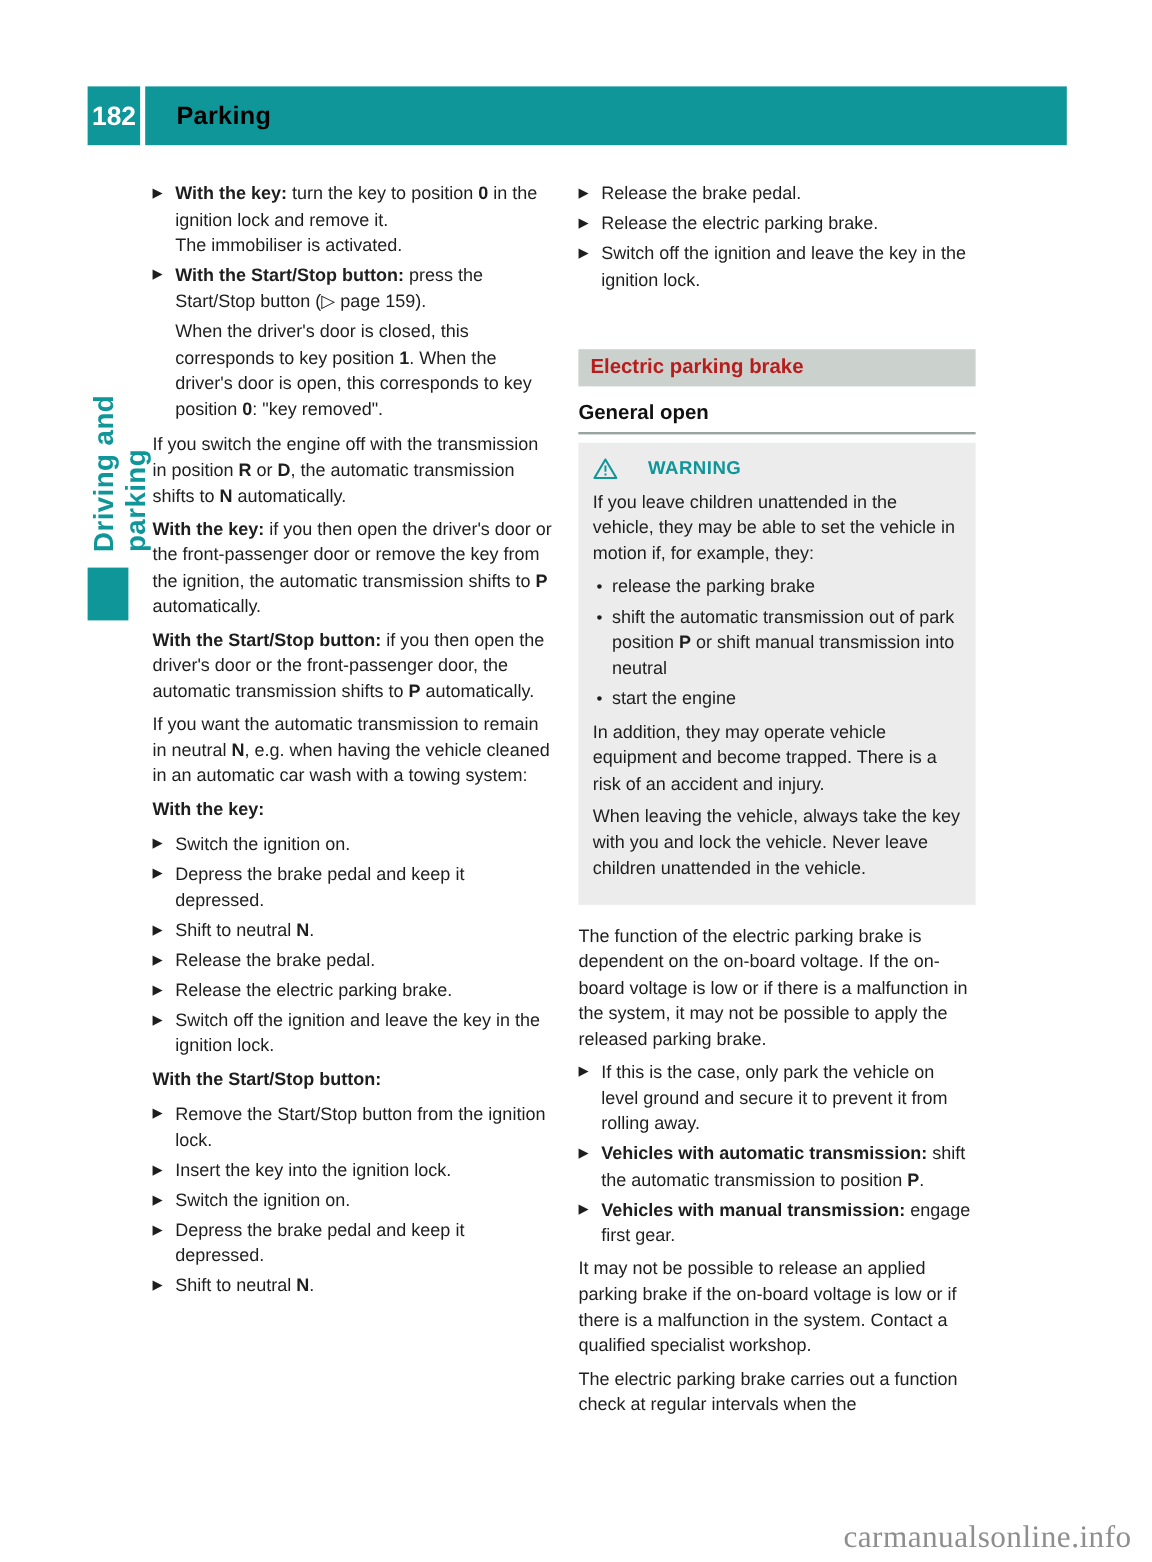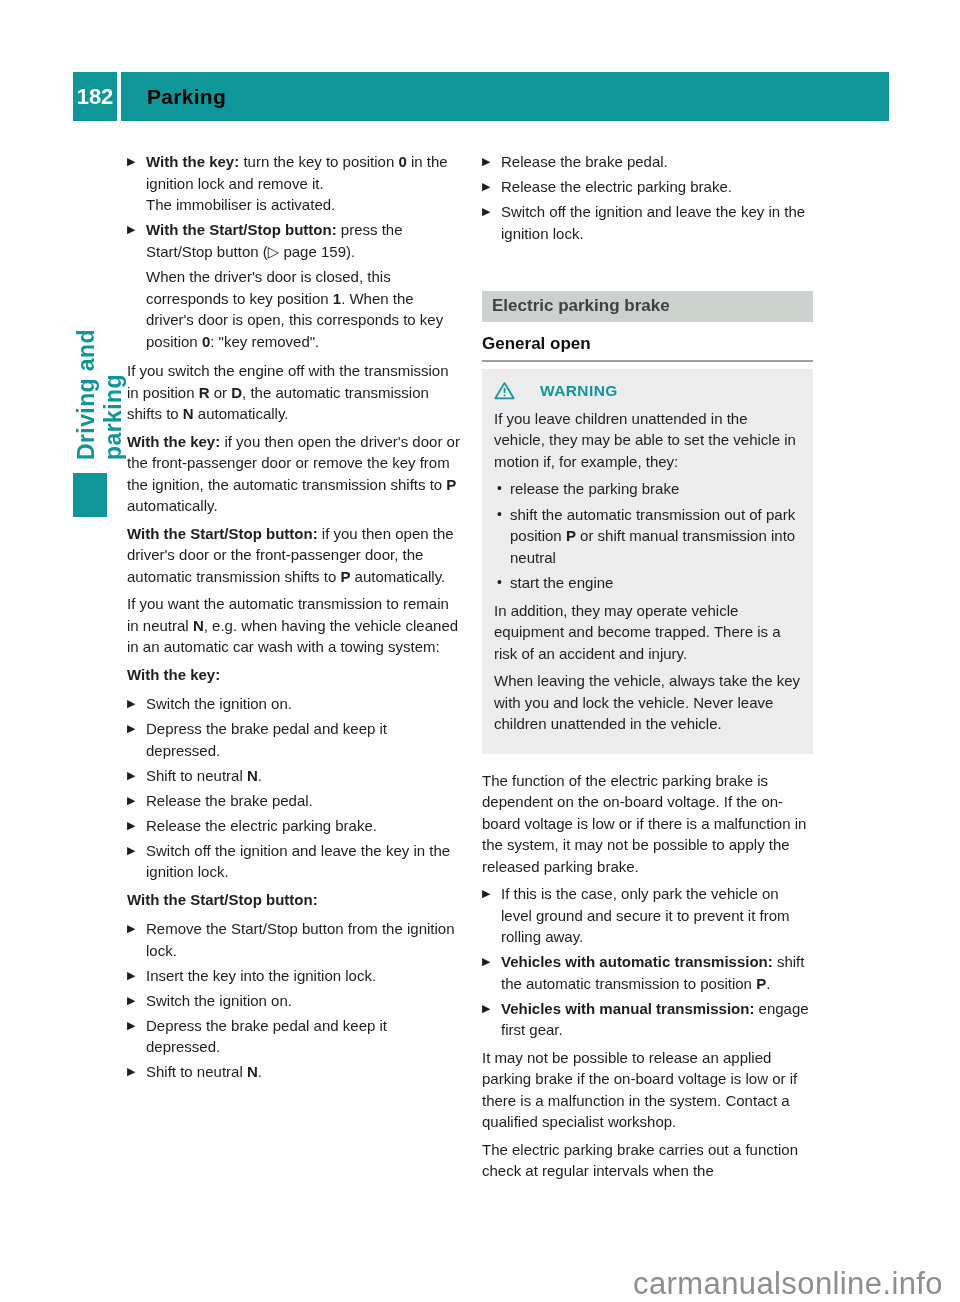--- a/index.html
+++ b/index.html
@@ -33,35 +33,36 @@
   .col > :first-child{margin-top:0;}
   .b{font-weight:bold;}
   .para{margin:6px 0;}
   .para-indent{margin:4px 0 8px;padding-left:19px;}
   .heading{font-weight:bold;margin:6px 0 8px;}
   .bullet{position:relative;padding-left:19px;margin:3.5px 0;}
   .bullet .bm{position:absolute;left:0;top:0;font-size:11px;line-height:21.5px;}
   .dot{position:relative;padding-left:16px;margin:4px 0;}
   .dot .bm{position:absolute;left:3px;top:0;font-size:14px;line-height:21.5px;}
   .section-bar{
-    background:#cbd1cc;font-weight:bold;font-size:17px;color:#404040;
+    background:#cbd1cc;font-weight:bold;font-size:17px;color:#b91c1c;
     padding:4px 8px 5px 10px;margin:47px 0 0;
   }
   .subsection{
     font-weight:bold;font-size:17px;color:#111;margin:9px 0 0;
     padding:2px 0 6px;border-bottom:2px solid #99a39f;
   }
   .warning-box{background:#ececec;margin:7px 0 0;padding:9px 12px 13px;}
   .warning-box .warn-head{display:flex;align-items:center;gap:25px;margin:2px 0 5px;}
   .warning-box .warn-label{color:#0e9699;font-weight:bold;font-size:15.5px;letter-spacing:0.4px;}
   .warning-box + .para{margin-top:16px;}
   
   .watermark{
-    position:absolute;right:17px;top:1266px;color:#8e8e8e;font-size:31px;
+    position:absolute;right:17px;top:1266px;color:#8e8e8e;font-size:26px;
     letter-spacing:0.4px;
+    font-family:Liberation Serif, serif;
   }
 </style>
 </head>
 <body>
 
 <div class="hdr">
   <div class="numbox">182</div>
   <div class="gap"></div>
   <div class="titlebar">Parking</div>
 </div>

